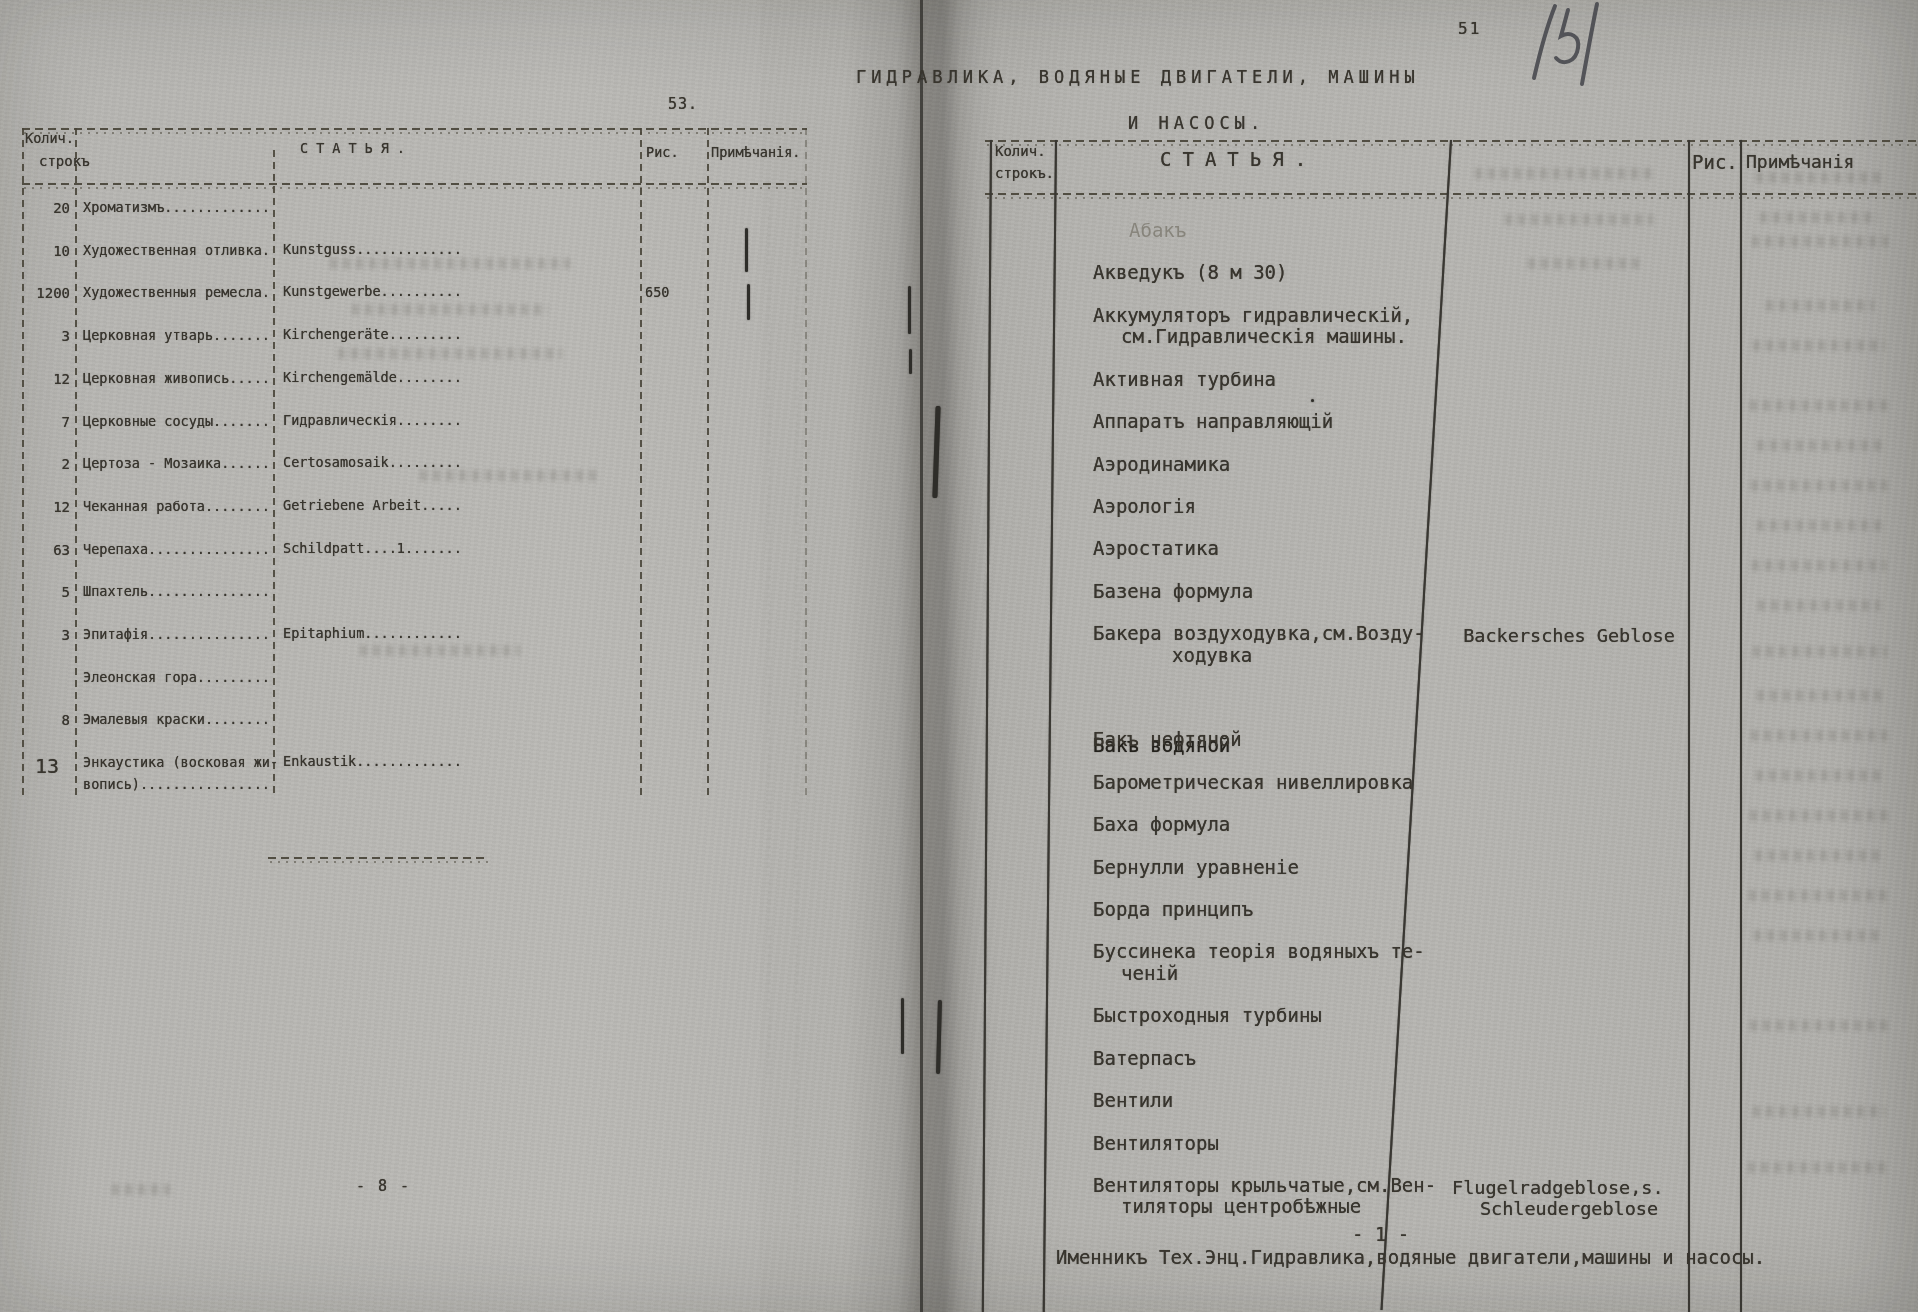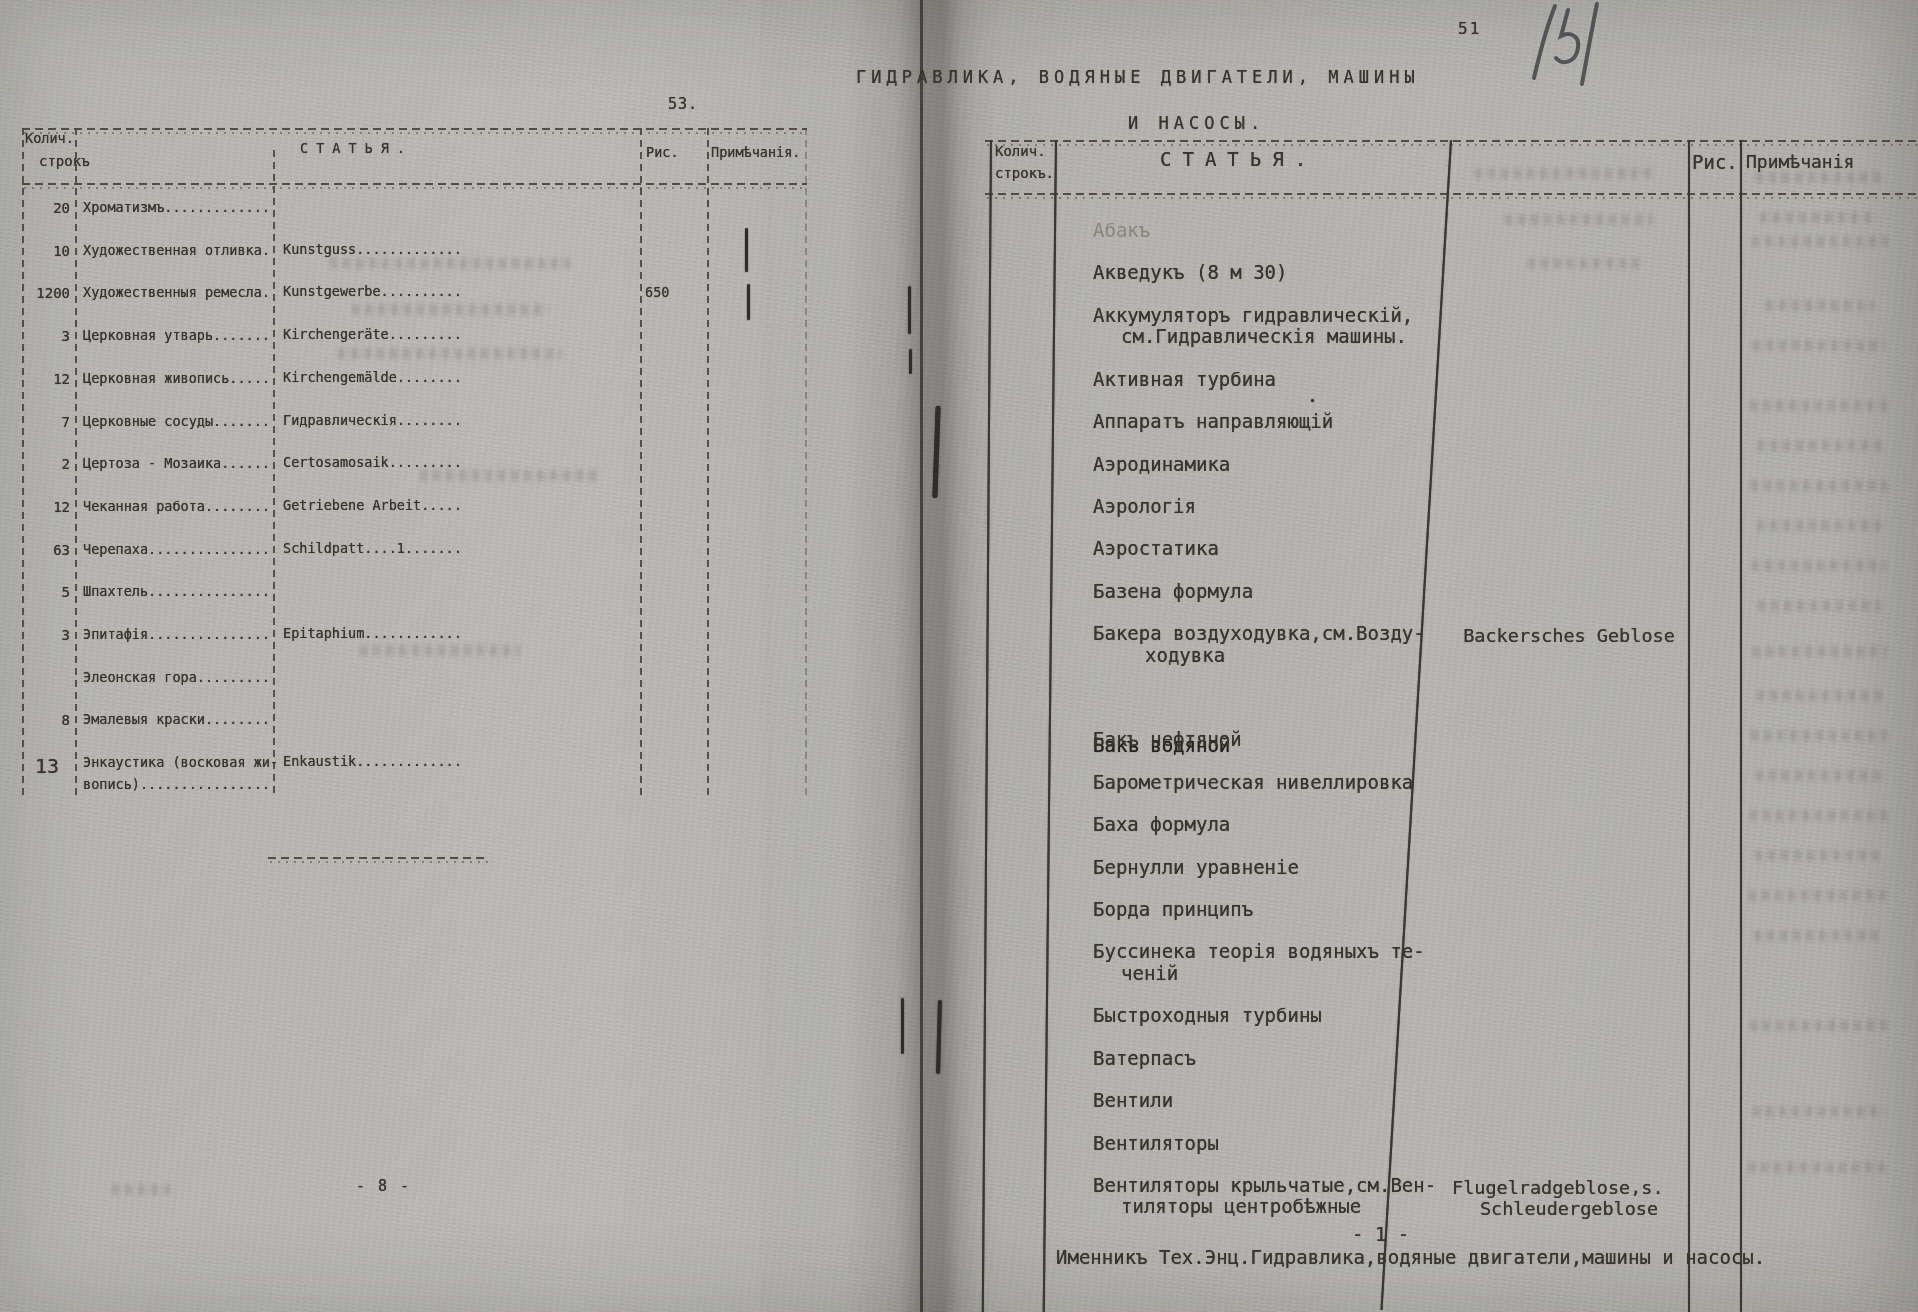--- a/index.html
+++ b/index.html
@@ -12,21 +12,21 @@
   .stage::before{
     content:"";position:absolute;inset:0;pointer-events:none;
     background:
       repeating-linear-gradient(7deg,rgba(255,255,255,.018) 0 2px,rgba(20,18,14,.022) 2px 4px),
       repeating-linear-gradient(96deg,rgba(255,255,255,.012) 0 3px,rgba(20,18,14,.016) 3px 7px);
   }
   .t{
     position:absolute;white-space:pre;color:#38352e;line-height:1.15;
     text-shadow:0 0 .7px rgba(48,45,38,.85);
   }
-  .faded{color:#7d7a70;text-shadow:none;filter:blur(.35px);opacity:.8;}
+  .faded{color:#7d7a70;text-shadow:none;filter:blur(.35px);opacity:.8;margin-left:36px;}
   .boldtone{color:#24221d;text-shadow:0 0 1px rgba(36,34,29,.95);margin-top:48px;}
   .hdash{position:absolute;height:2px;
     background:repeating-linear-gradient(90deg,#474337 0 8px,transparent 8px 13px);opacity:.9;}
   .hdash::after{content:"";position:absolute;left:2px;right:0;top:4px;height:2px;
     background:repeating-linear-gradient(90deg,rgba(71,67,55,.55) 0 2px,transparent 2px 8px);}
   .vdash{position:absolute;width:2px;
     background:repeating-linear-gradient(180deg,rgba(71,67,55,.88) 0 7px,transparent 7px 12px);}
   .vink{position:absolute;width:2px;background:#393732;box-shadow:0 0 1px rgba(57,55,50,.9);transform-origin:top left;}
   .mark{position:absolute;background:#2e2d29;border-radius:2px;box-shadow:0 0 1.5px rgba(40,38,34,.8);}
   .ghost{position:absolute;height:11px;pointer-events:none;
@@ -158,21 +158,21 @@
     <span class="t" style="left:1093px;top:304.79999999999995px;font-size:19px">Аккумуляторъ гидравлическій,</span>
     <span class="t" style="left:1121px;top:326.29999999999995px;font-size:19px">см.Гидравлическія машины.</span>
     <span class="t" style="left:1093px;top:368.69999999999993px;font-size:19px">Активная турбина</span>
     <span class="t" style="left:1093px;top:411.0999999999999px;font-size:19px">Аппаратъ направляющій</span>
     <span class="t" style="left:1093px;top:453.4999999999999px;font-size:19px">Аэродинамика</span>
     <span class="t" style="left:1093px;top:495.89999999999986px;font-size:19px">Аэрологія</span>
     <span class="t" style="left:1093px;top:538.2999999999998px;font-size:19px">Аэростатика</span>
     <span class="t" style="left:1093px;top:580.6999999999998px;font-size:19px">Базена формула</span>
     <span class="t" style="left:1093px;top:623.0999999999998px;font-size:19px">Бакера воздуходувка,см.Возду-</span>
     <span class="t" style="left:1452px;top:625.0999999999998px;width:234px;text-align:center;font-size:18.5px">Backersches Geblose</span>
-    <span class="t" style="left:1145px;top:644.5999999999998px;font-size:19px">ходувка</span>
+    <span class="t" style="left:1172px;top:644.5999999999998px;font-size:19px">ходувка</span>
     <span class="t boldtone" style="left:1093px;top:686.9999999999998px;font-size:19px">Бакъ водяной</span>
     <span class="t" style="left:1093px;top:729.3999999999997px;font-size:19px">Бакъ нефтяной</span>
     <span class="t" style="left:1093px;top:771.7999999999997px;font-size:19px">Барометрическая нивеллировка</span>
     <span class="t" style="left:1093px;top:814.1999999999997px;font-size:19px">Баха формула</span>
     <span class="t" style="left:1093px;top:856.5999999999997px;font-size:19px">Бернулли уравненіе</span>
     <span class="t" style="left:1093px;top:898.9999999999997px;font-size:19px">Борда принципъ</span>
     <span class="t" style="left:1093px;top:941.3999999999996px;font-size:19px">Буссинека теорія водяныхъ те-</span>
     <span class="t" style="left:1121px;top:962.8999999999996px;font-size:19px">ченій</span>
     <span class="t" style="left:1093px;top:1005.2999999999996px;font-size:19px">Быстроходныя турбины</span>
     <span class="t" style="left:1093px;top:1047.6999999999996px;font-size:19px">Ватерпасъ</span>

